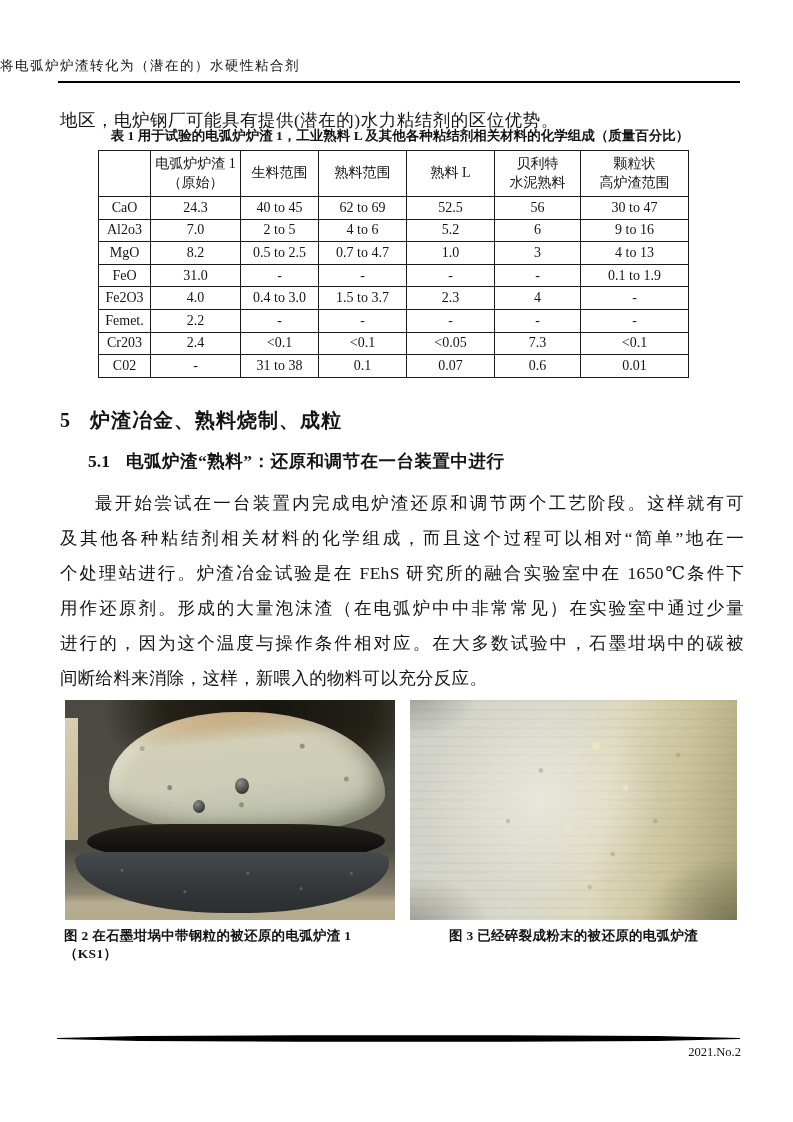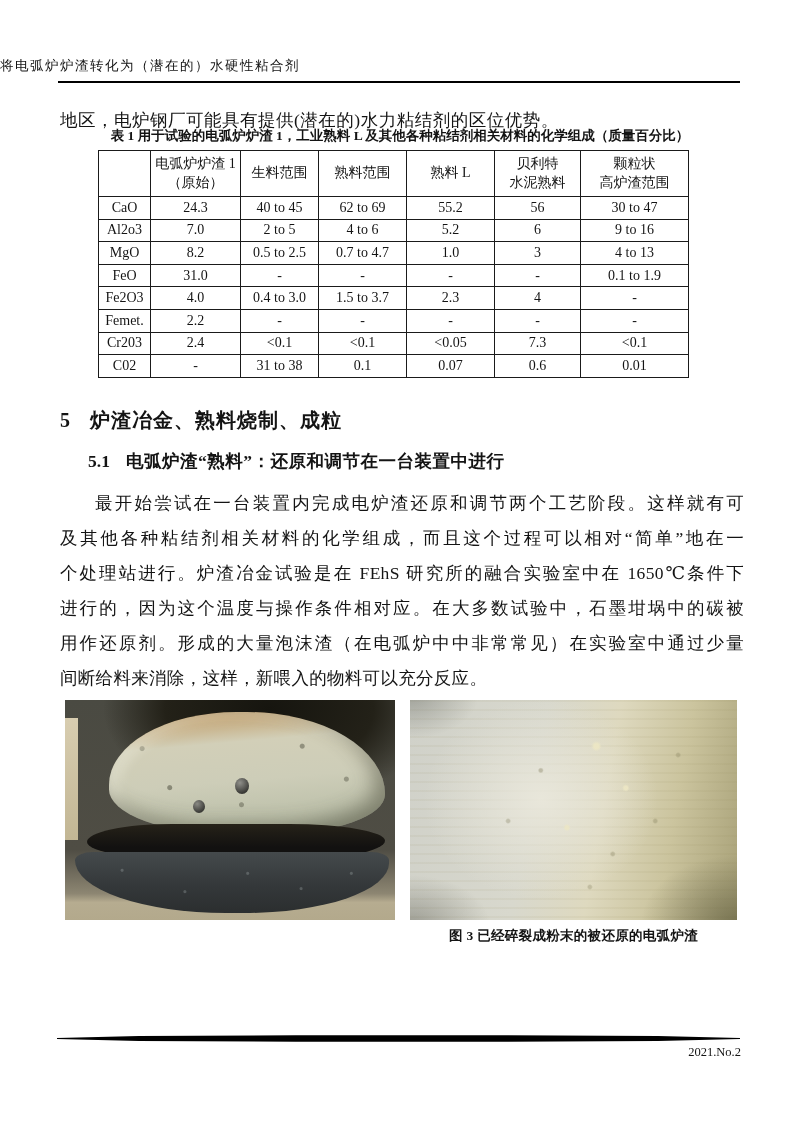--- a/index.html
+++ b/index.html
@@ -142,21 +142,21 @@
         <th>颗粒状
 高炉渣范围</th>
       </tr>
     </thead>
     <tbody>
       <tr>
         <td>CaO</td>
         <td>24.3</td>
         <td>40 to 45</td>
         <td>62 to 69</td>
-        <td>55.2</td>
+        <td>52.5</td>
         <td>56</td>
         <td>30 to 47</td>
       </tr>
       <tr>
         <td>Al2o3</td>
         <td>7.0</td>
         <td>2 to 5</td>
         <td>4 to 6</td>
         <td>5.2</td>
         <td>6</td>
@@ -223,33 +223,34 @@
     <span class="num">5</span><span>炉渣冶金、熟料烧制、成粒</span>
   </div>
   <div class="h-sub">
     <span class="num">5.1</span><span>电弧炉渣“熟料”：还原和调节在一台装置中进行</span>
   </div>
 
   <div class="body-text">
     <div class="bline first">最开始尝试在一台装置内完成电炉渣还原和调节两个工艺阶段。这样就有可</div>
     <div class="bline">及其他各种粘结剂相关材料的化学组成，而且这个过程可以相对“简单”地在一</div>
     <div class="bline">个处理站进行。炉渣冶金试验是在 FEhS 研究所的融合实验室中在 1650℃条件下</div>
+    <div class="bline">用作还原剂。形成的大量泡沫渣（在电弧炉中中非常常见）在实验室中通过少量</div>
     <div class="bline">进行的，因为这个温度与操作条件相对应。在大多数试验中，石墨坩埚中的碳被</div>
-    <div class="bline">用作还原剂。形成的大量泡沫渣（在电弧炉中中非常常见）在实验室中通过少量</div>
     <div class="bline last">间断给料来消除，这样，新喂入的物料可以充分反应。</div>
   </div>
 
   <div class="photo photo2">
     <div class="leftstrip"></div>
     <div class="slag"></div>
     <div class="band"></div>
     <div class="bottom"></div>
     <div class="granule1"></div>
     <div class="granule2"></div>
   </div>
   <div class="photo photo3"></div>
 
+  <div class="cap cap2">图 2 在石墨坩埚中带钢粒的被还原的电弧炉渣 1（KS1）</div>
   <div class="cap cap3">图 3 已经碎裂成粉末的被还原的电弧炉渣</div>
 
   <div class="foot-rule"></div>
   <div class="issue">2021.No.2</div>
 
 </div>
 
 </body></html>

